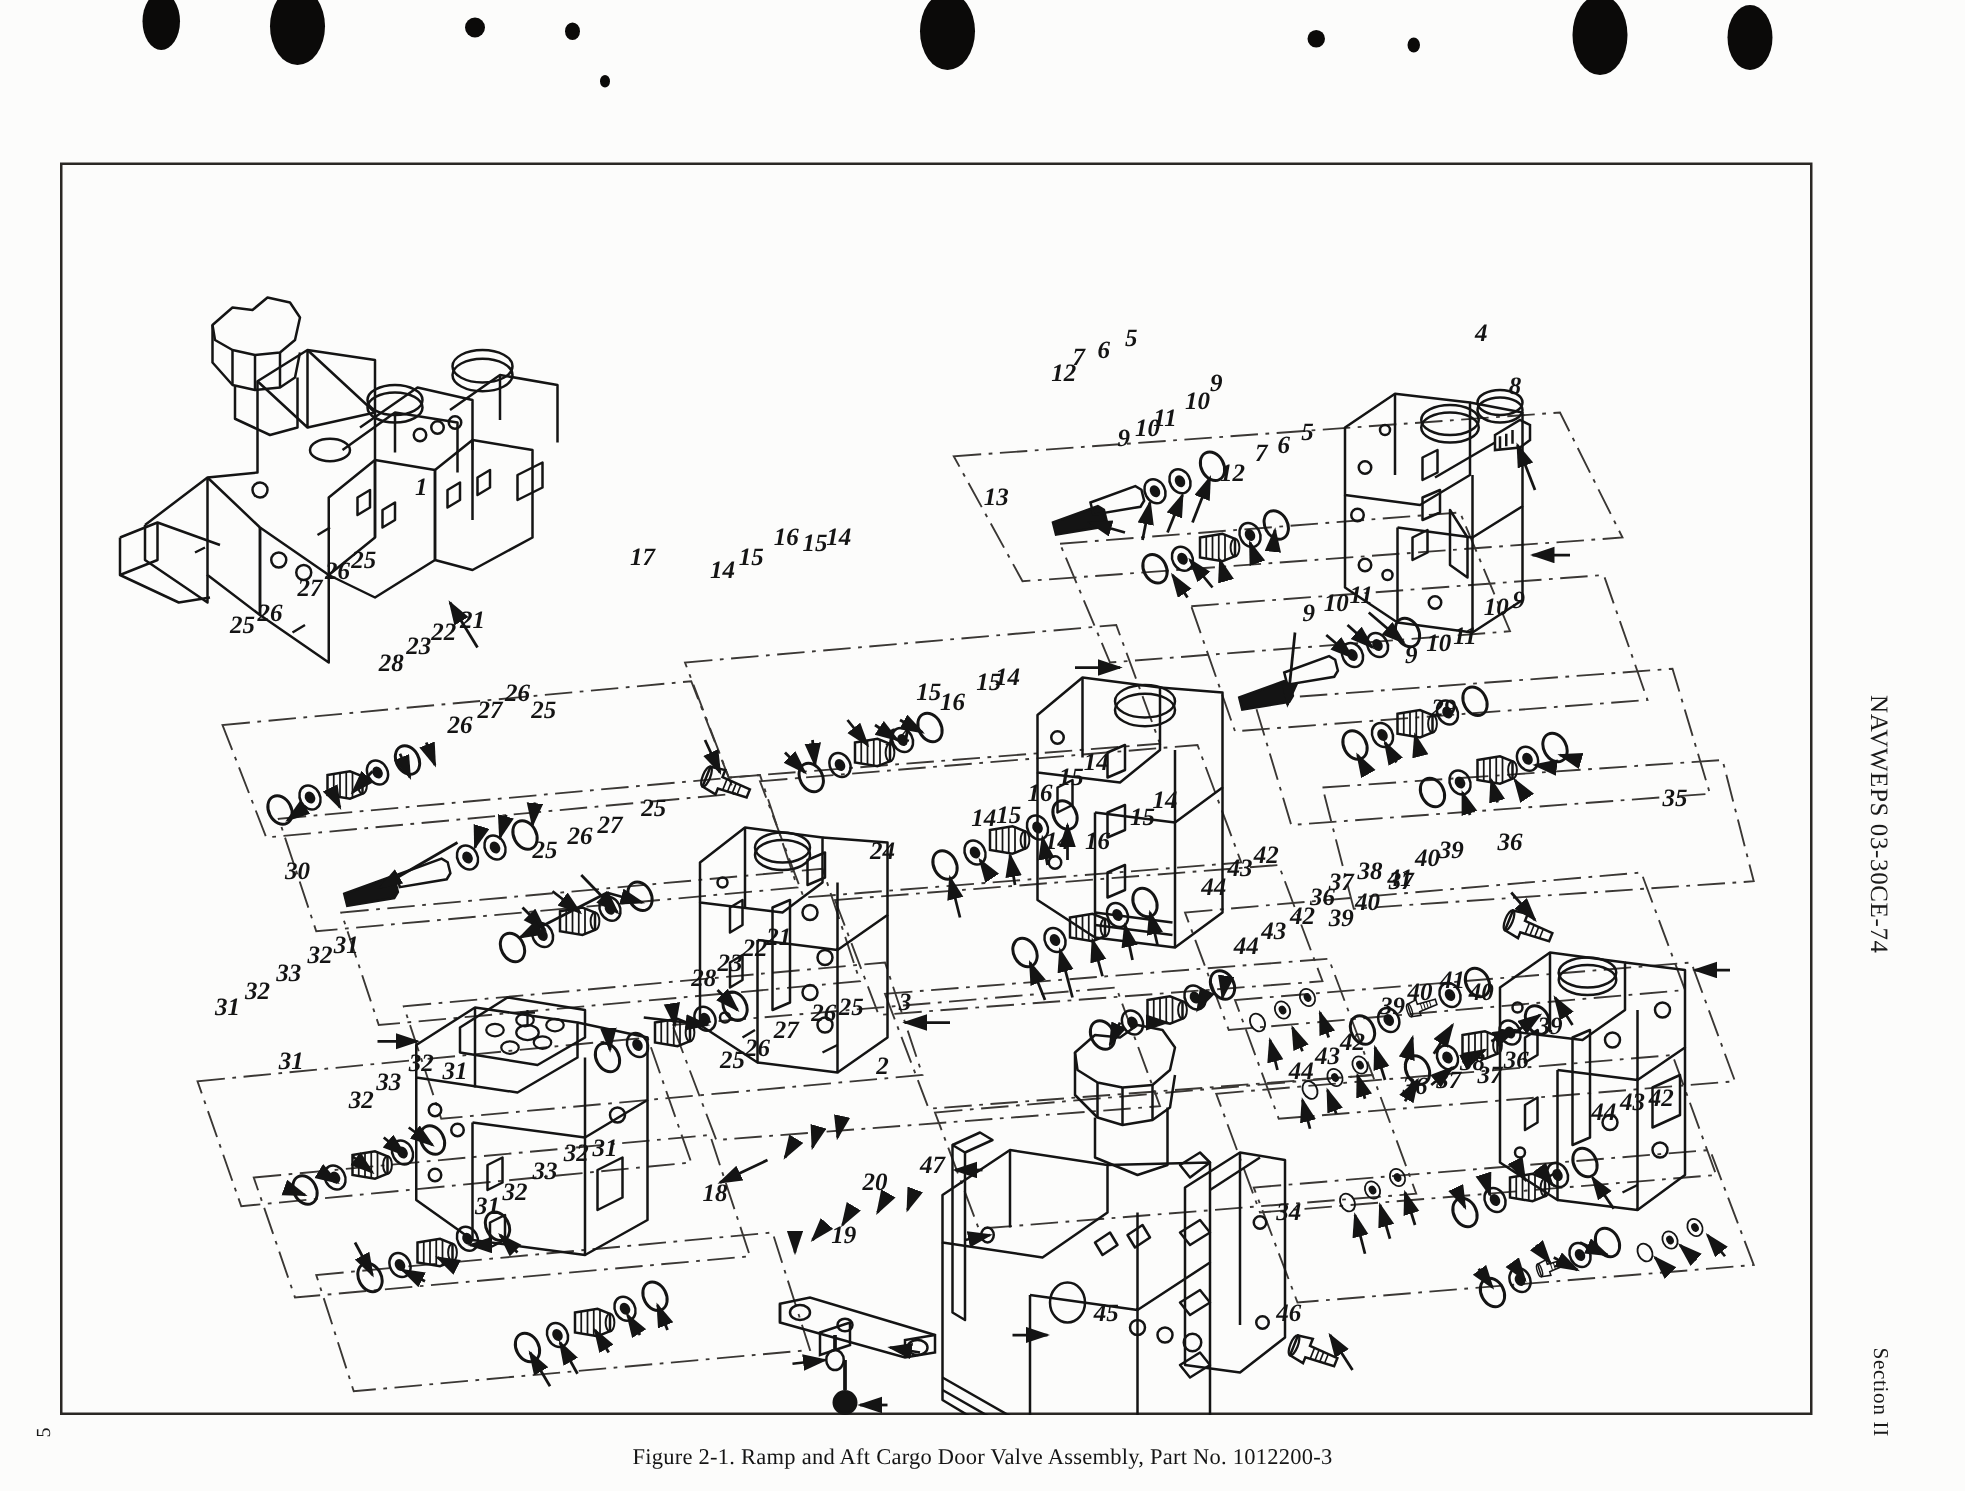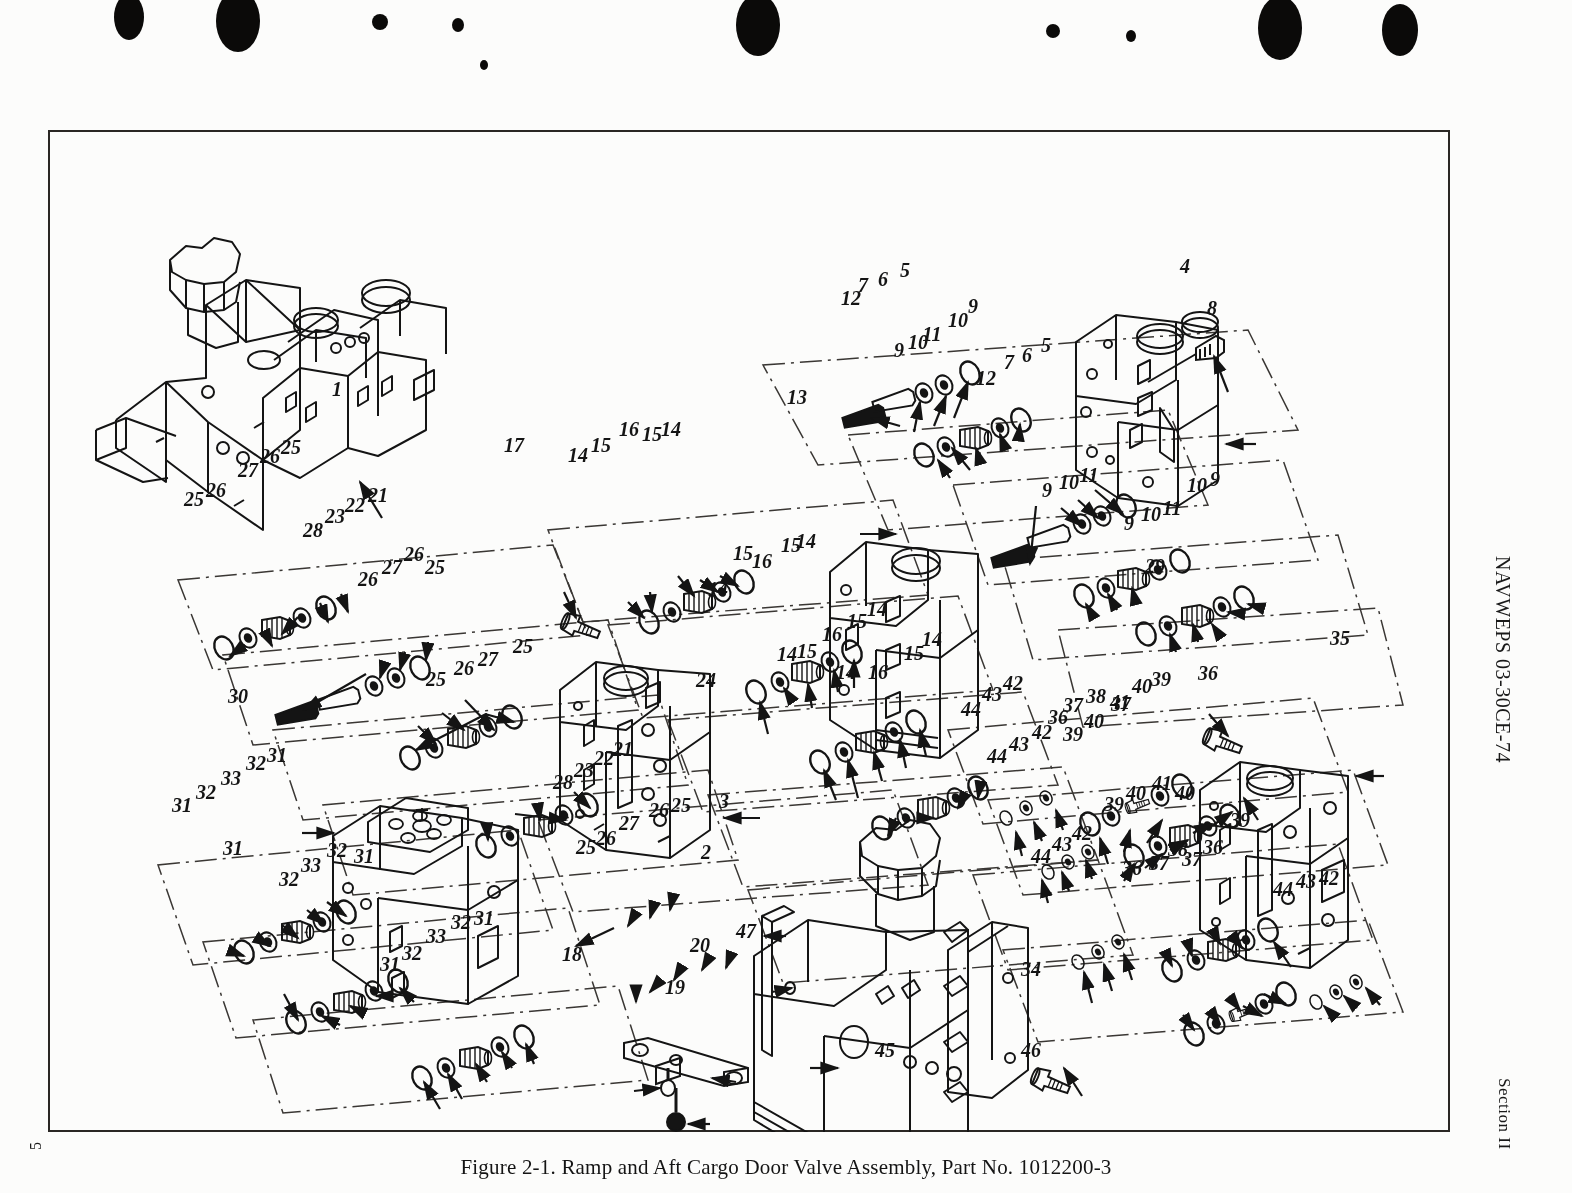--- a/index.html
+++ b/index.html
@@ -35,21 +35,21 @@
   #section-text{
     left:1514px;top:1078px;font-size:17px;letter-spacing:.5px;
     transform:rotate(90deg);
   }
   #page-number{
     left:27px;top:1150px;font-size:16px;
     transform:rotate(-90deg);transform-origin:left top;
   }
   #caption{
     position:absolute;left:0;top:1155px;width:1572px;text-align:center;
-    font-size:21px;color:#141414;letter-spacing:.2px;
+    font-size:18px;color:#141414;letter-spacing:.2px;
   }
 
   
   #artwork{position:absolute;left:48px;top:130px;width:1402px;height:1002px;}
   #artwork svg{display:block;}
 
   
   .lbl{
     font-family:"Liberation Serif", serif;
     font-weight:700;font-size:20px;fill:#141414;

